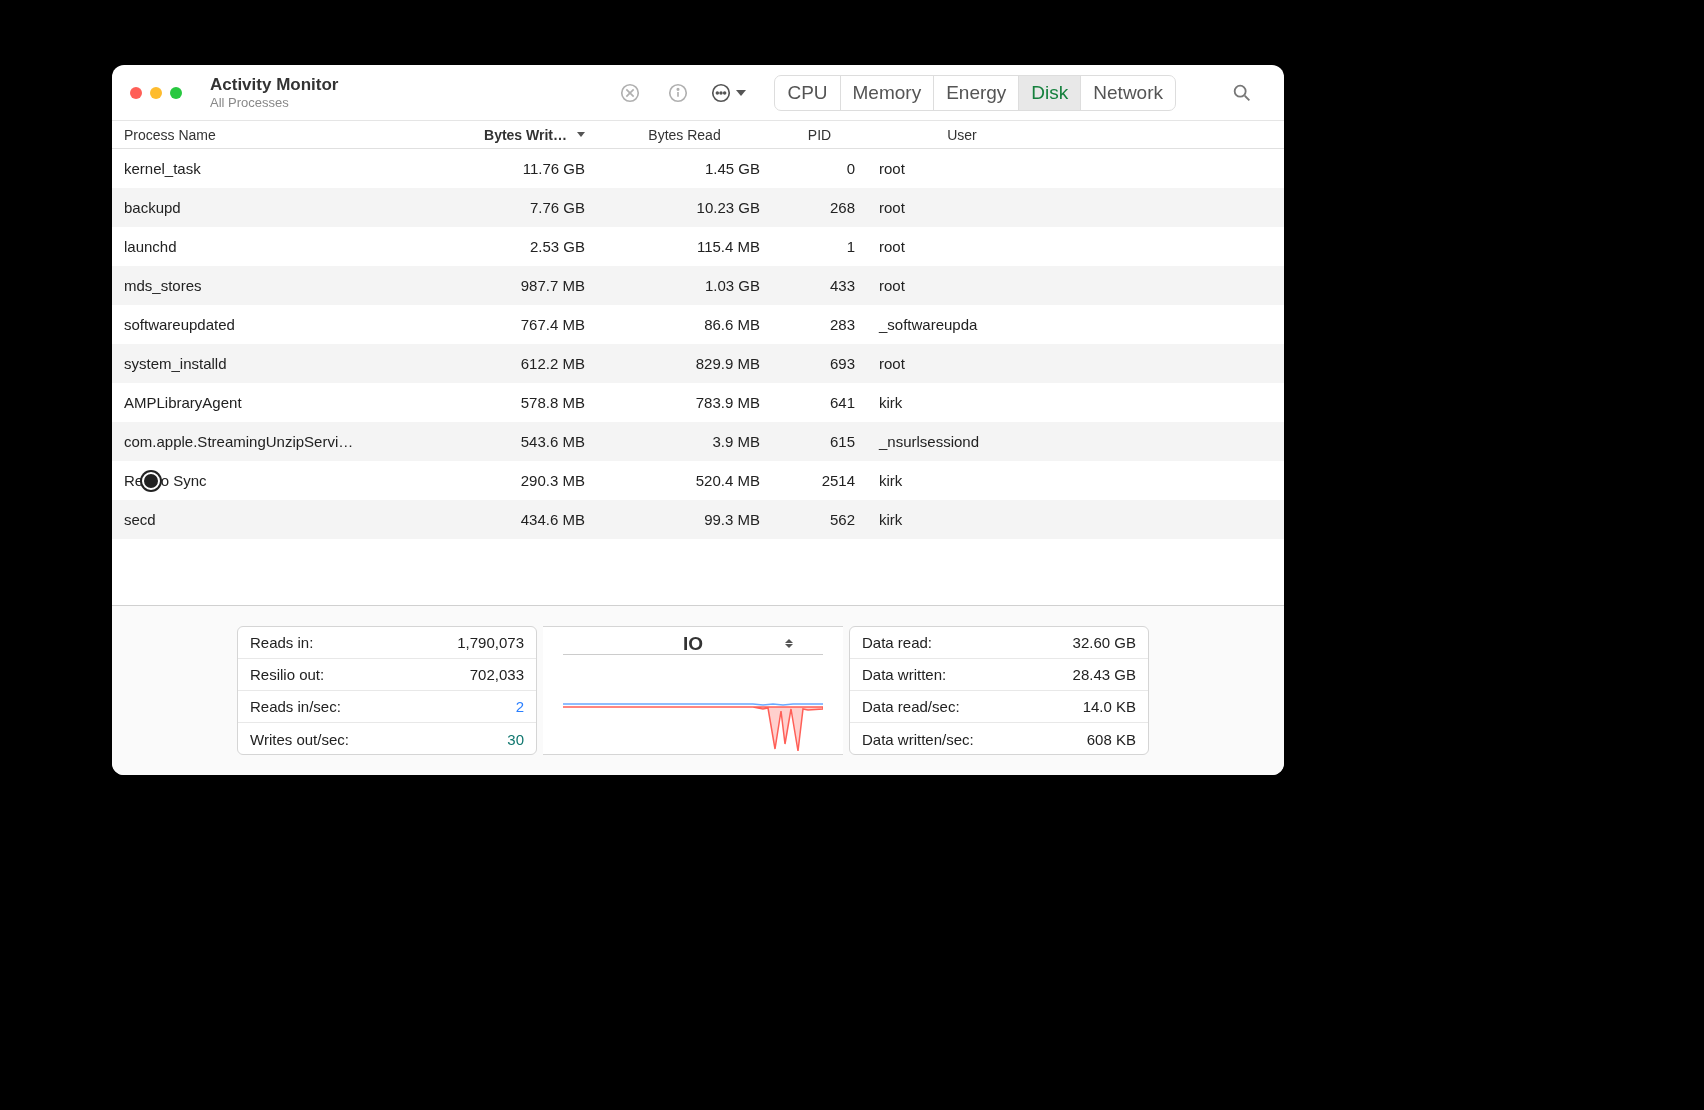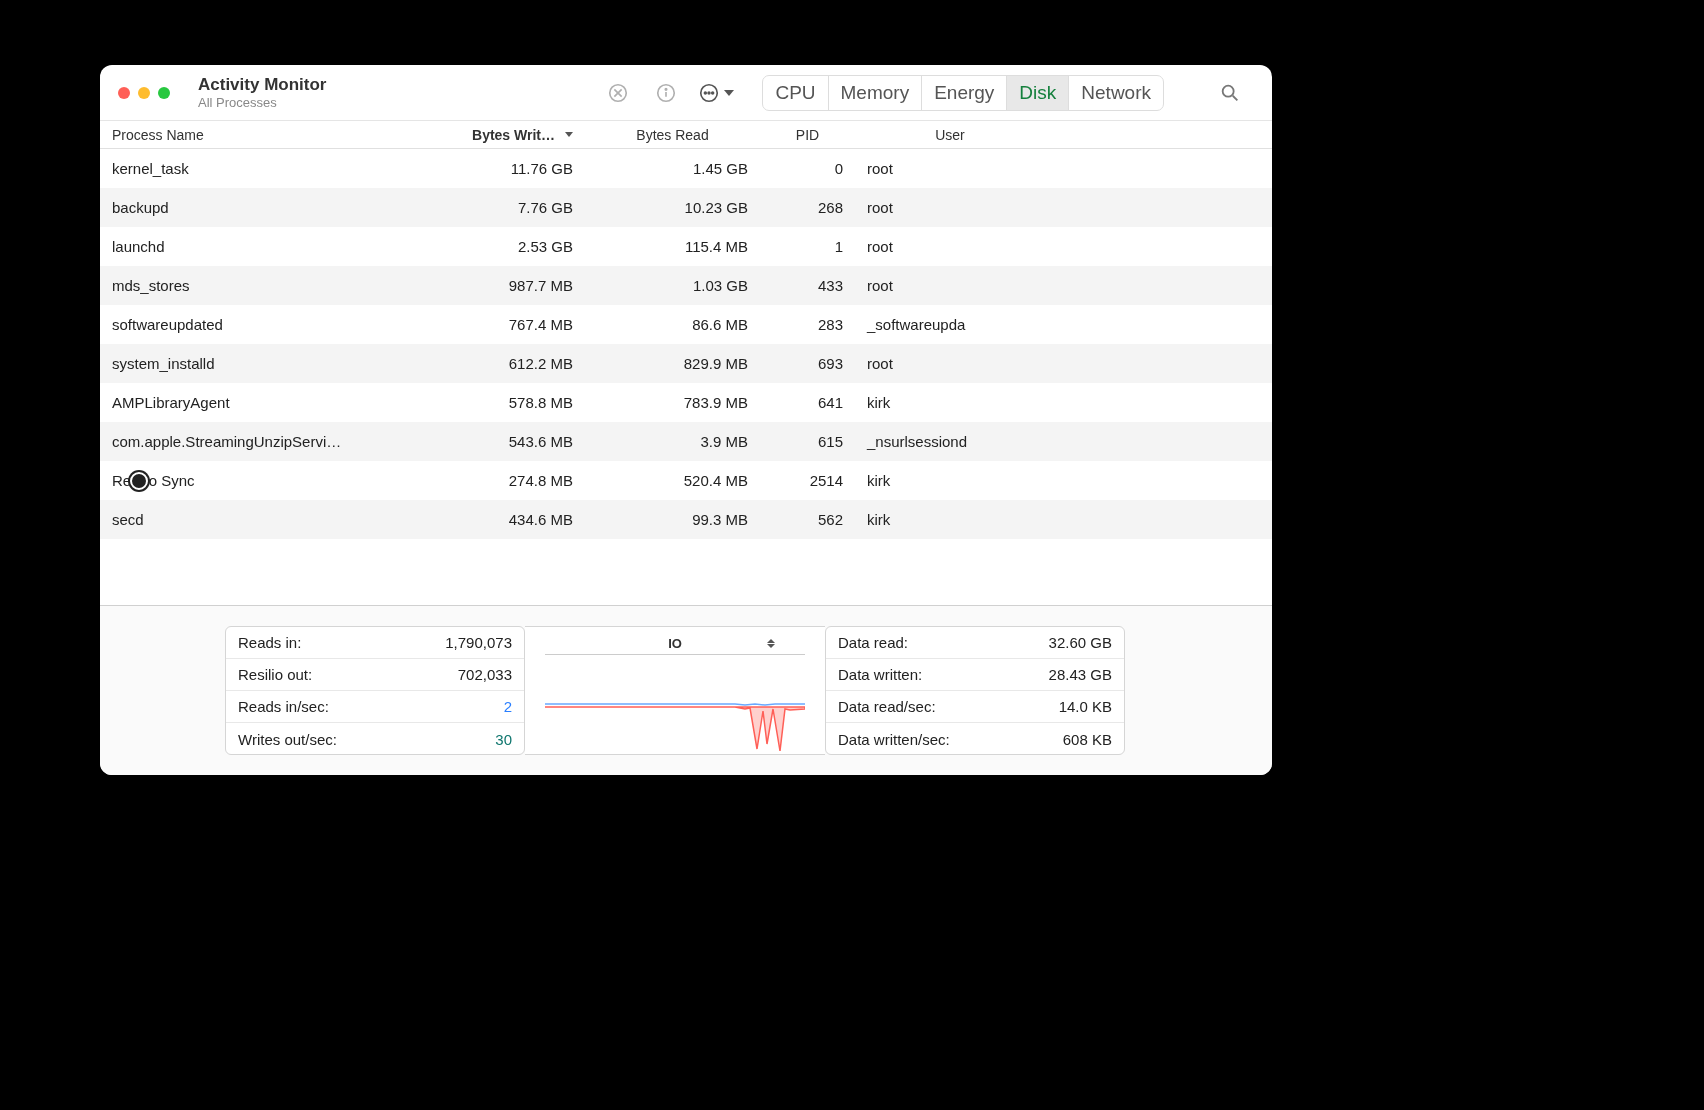--- a/index.html
+++ b/index.html
@@ -9,21 +9,21 @@
       font-family: -apple-system, BlinkMacSystemFont, "Segoe UI", Helvetica, Arial, sans-serif;
     }
     body {
       background: #000;
       width: 1704px;
       height: 1110px;
       position: relative;
     }
     .window {
       position: absolute;
-      left: 100px;
+      left: 112px;
       top: 65px;
       width: 1172px;
       height: 710px;
       background: #fff;
       border-radius: 12px;
       box-shadow: 0 20px 60px rgba(0,0,0,0.5);
       overflow: hidden;
       display: flex;
       flex-direction: column;
     }
@@ -168,21 +168,21 @@
     .td-name { width: 310px; padding: 0 12px; white-space: nowrap; overflow: hidden; text-overflow: ellipsis; }
     .td-written { width: 175px; padding: 0 12px; text-align: right; }
     .td-read { width: 175px; padding: 0 12px; text-align: right; }
     .td-pid { width: 95px; padding: 0 12px; text-align: right; }
     .td-user { width: 190px; padding: 0 12px; text-align: left; }
     .footer {
       border-top: 1px solid #d0d0d0;
       height: 170px;
       display: flex;
       padding: 20px 20px;
-      gap: 0;
+      gap: 6px;
       background: #fafafa;
     }
     .stat-box {
       border: 1px solid #d5d5d5;
       border-radius: 6px;
       background: #fff;
       font-size: 15px;
       color: #222;
     }
     .box-left {
@@ -213,21 +213,21 @@
     .io-select {
       position: absolute;
       top: 6px;
       left: 20px;
       right: 20px;
       height: 22px;
       border-bottom: 1px solid #ccc;
       display: flex;
       justify-content: center;
       align-items: center;
-      font-size: 13px;
+      font-size: 19px;
       font-weight: 600;
       color: #333;
       gap: 40px;
     }
     .io-arrows {
       position: absolute;
       right: 30px;
       display: flex;
       flex-direction: column;
       gap: 1px;
@@ -363,21 +363,21 @@
       <div class="row">
         <div class="td-name">com.apple.StreamingUnzipServi…</div>
         <div class="td-written">543.6 MB</div>
         <div class="td-read">3.9 MB</div>
         <div class="td-pid">615</div>
         <div class="td-user">_nsurlsessiond</div>
       </div>
       <div class="row">
         <div class="row-icon"></div>
         <div class="td-name">Resilio Sync</div>
-        <div class="td-written">274.8 MB</div>
+        <div class="td-written">290.3 MB</div>
         <div class="td-read">520.4 MB</div>
         <div class="td-pid">2514</div>
         <div class="td-user">kirk</div>
       </div>
       <div class="row">
         <div class="td-name">secd</div>
         <div class="td-written">434.6 MB</div>
         <div class="td-read">99.3 MB</div>
         <div class="td-pid">562</div>
         <div class="td-user">kirk</div>

